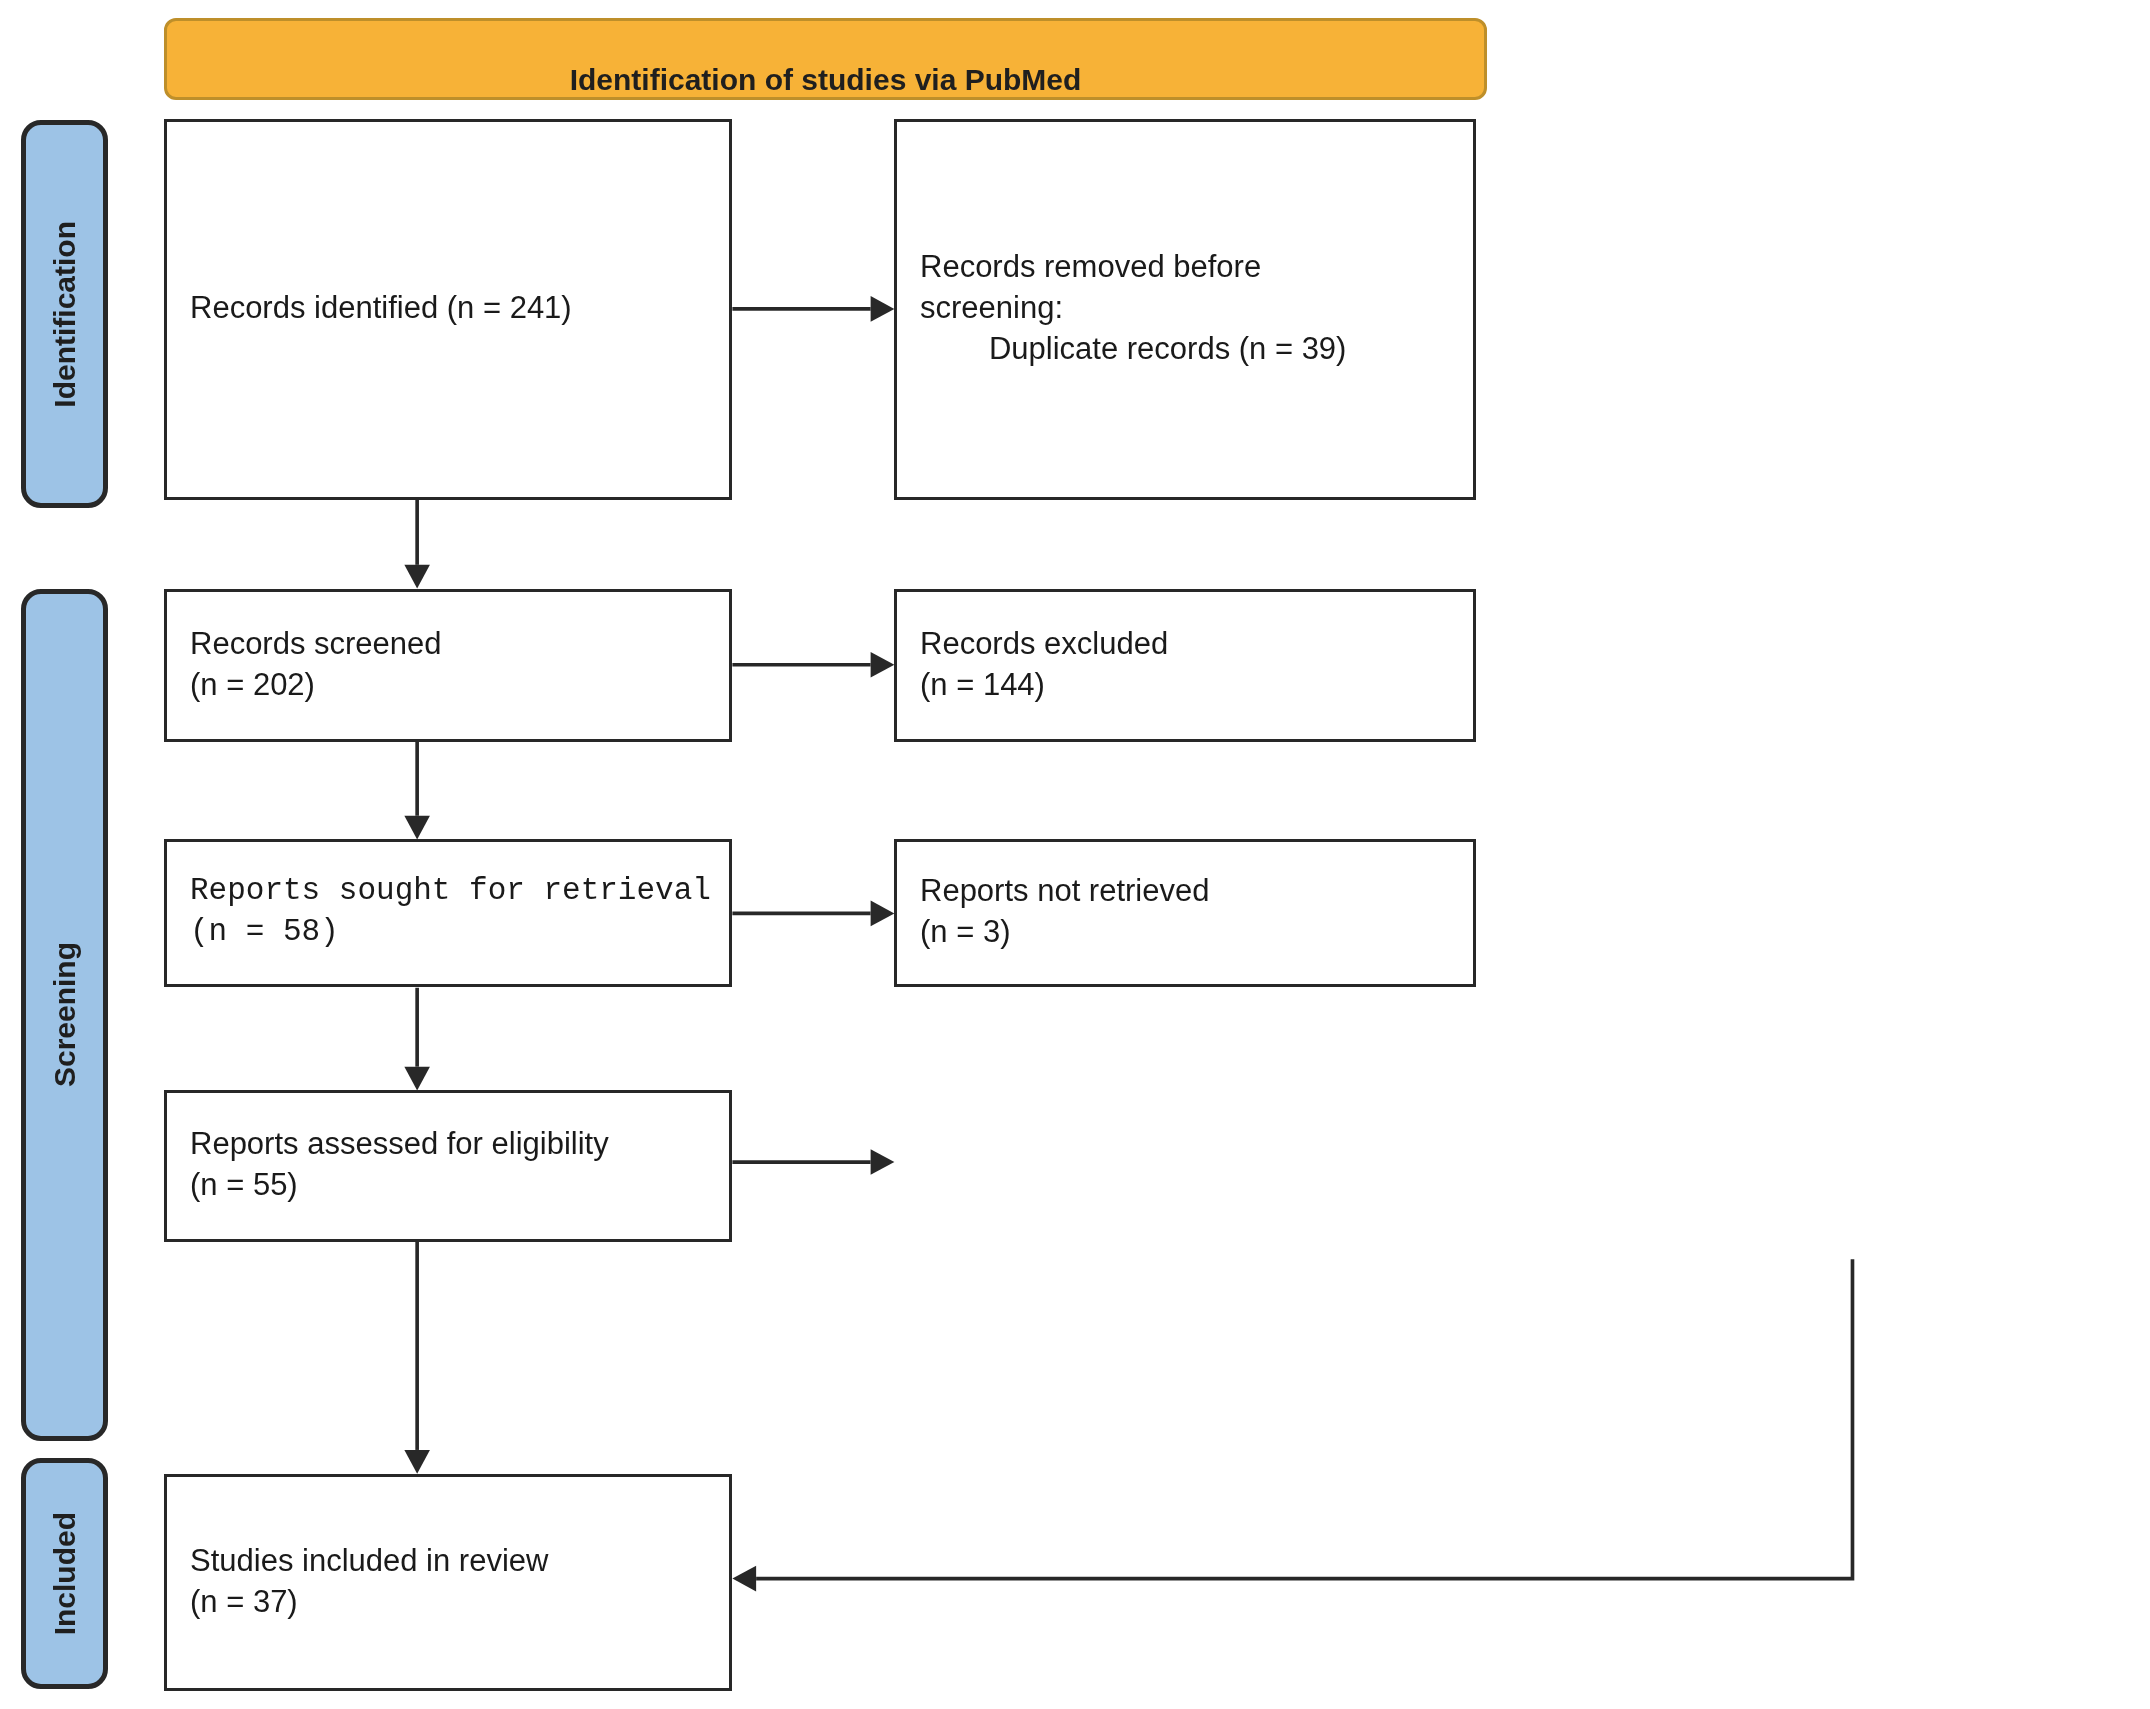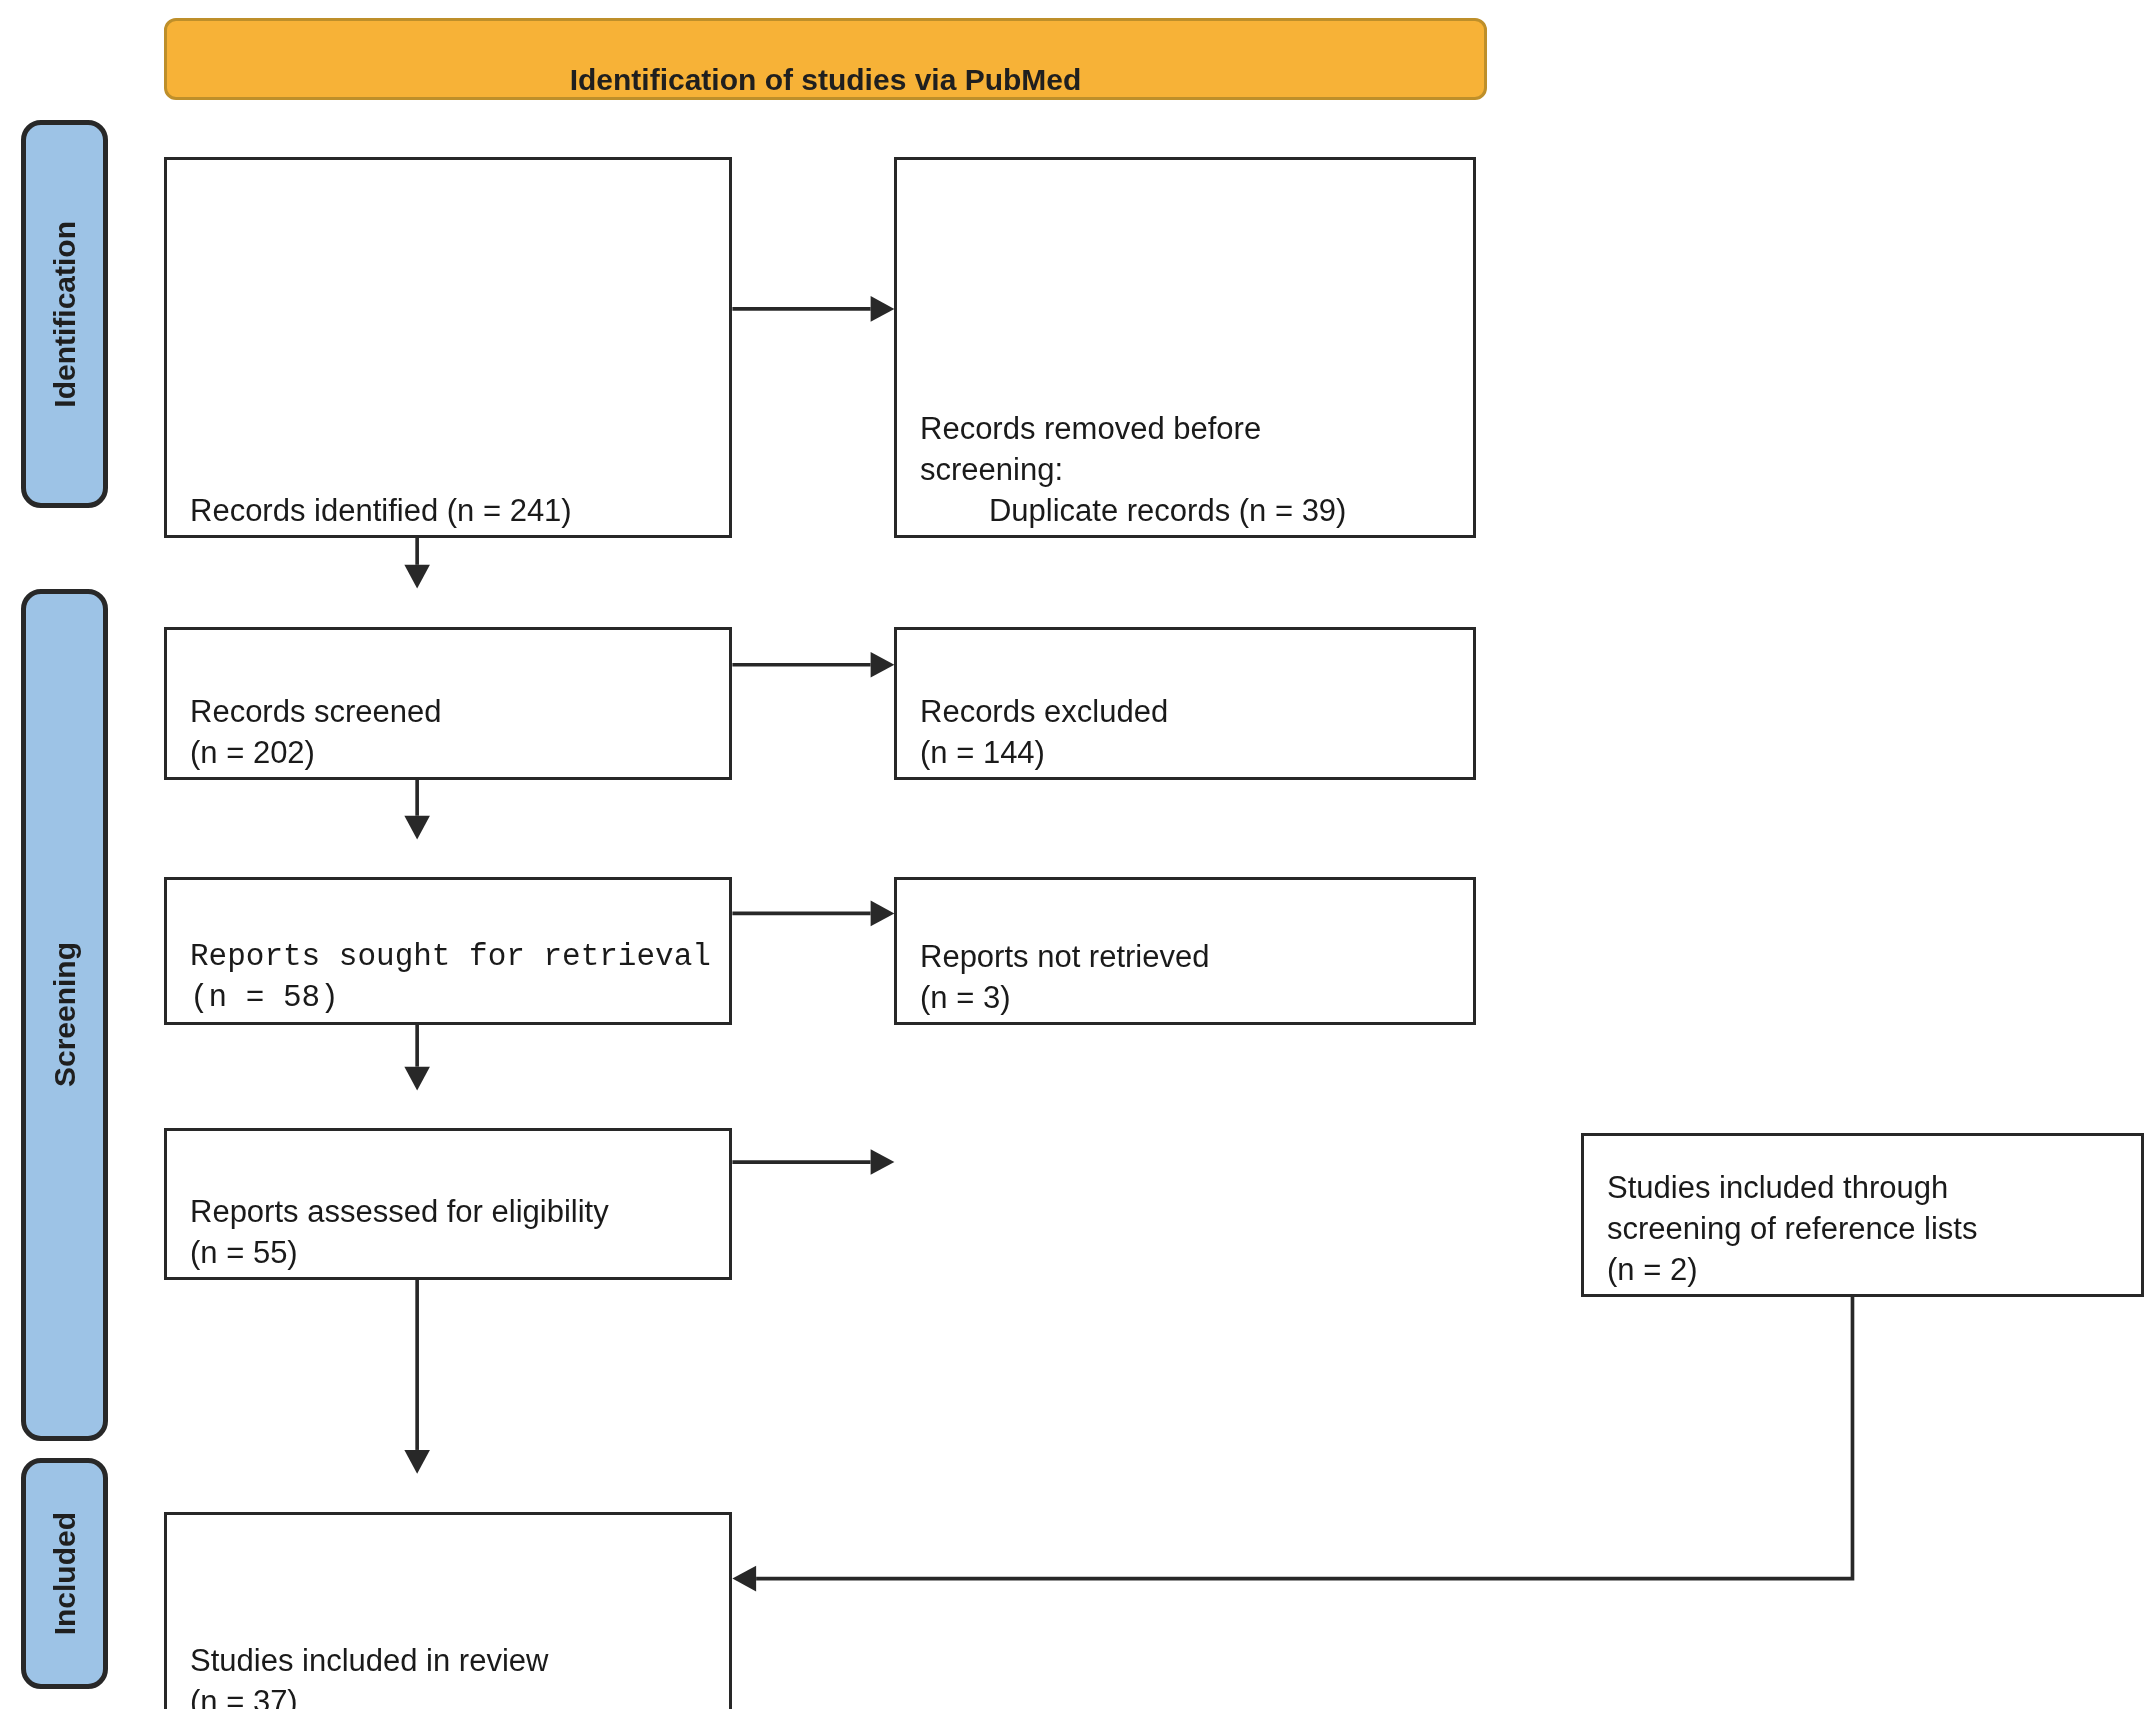--- a/index.html
+++ b/index.html
@@ -63,23 +63,22 @@
     color: #1f1f1f;
     white-space: nowrap;
   }
   .stage-identification { top: 120px; height: 388px; }
   .stage-screening { top: 589px; height: 852px; }
   .stage-included { top: 1458px; height: 231px; }
   .flow-box {
     position: absolute;
     background: #ffffff;
     border: 3.6px solid var(--box-border, #282828);
-    display: flex; align-items: flex-end;
+    display: flex; align-items: center;
     padding: 0 18px 4px 23px;
-    margin-top: 38px;
   }
   .box-text {
     font-size: 31px;
     line-height: 41px;
     white-space: pre-wrap;
     color: var(--text, #1A1A1A);
   }
   .b-records-identified { left: 164px; top: 119px;  width: 568px; height: 381px; }
   .b-records-removed    { left: 894px; top: 119px; width: 582px; height: 381px; }
   .b-records-screened   { left: 164px; top: 589px; width: 568px; height: 153px; }
@@ -178,25 +177,20 @@
     <div class="box-text">Reports not retrieved
 (n = 3)</div>
   </div>
 
   <div class="flow-box b-reports-assessed">
     <div class="box-text">Reports assessed for eligibility
 (n = 55)</div>
   </div>
 
 
-  <div class="flow-box b-studies-included-refs">
-    <div class="box-text">Studies included through
-screening of reference lists
-(n = 2)</div>
-  </div>
 
   <div class="flow-box b-studies-included">
     <div class="box-text">Studies included in review
 (n = 37)</div>
   </div>
 
 </div>
 
 
 </body></html>

